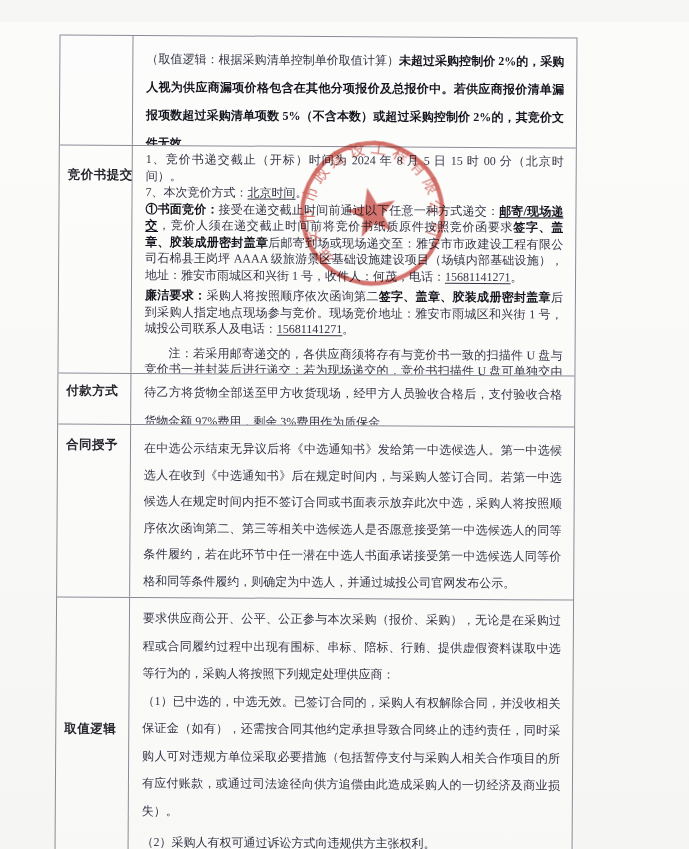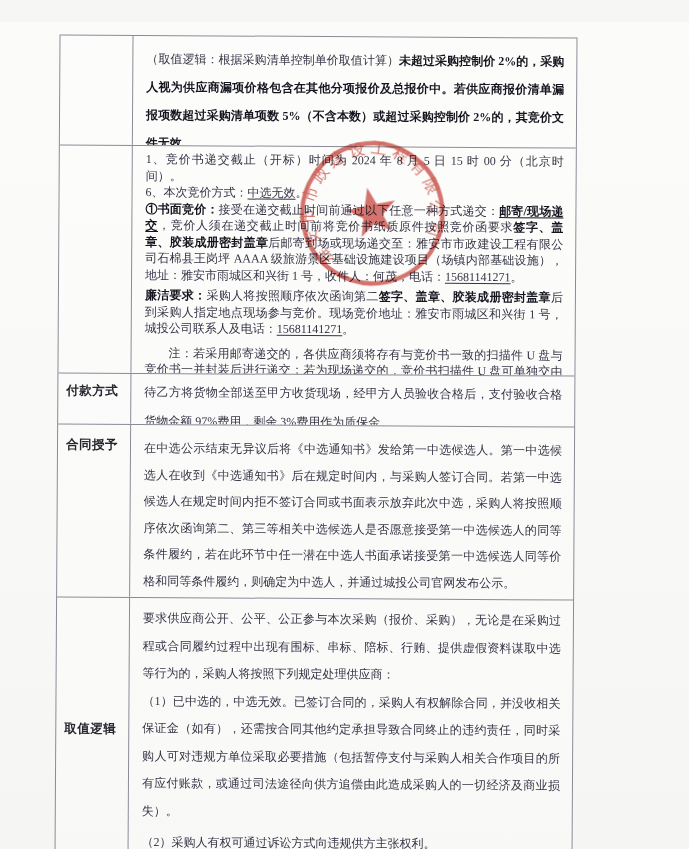--- a/index.html
+++ b/index.html
@@ -77,24 +77,25 @@
   <div class="table-wrap">
     <div id="rows-container">
         <div class="trow trow-pricing-note">
           <div class="hcell"></div>
           <div class="ccell">
             <div class="para"><span class="ts">（取值逻辑：根据采购清单控制单价取值计算）</span><span class="ts b">未超过采购控制价 2%的，采购人视为供应商漏项价格包含在其他分项报价及总报价中。若供应商报价清单漏报项数超过采购清单项数 5%（不含本数）或超过采购控制价 2%的，其竞价文件无效。</span></div>
           </div>
         </div>
         <div class="trow trow-submission">
           <div class="hcell">
+            <div class="hline">竞价书提交</div>
           </div>
           <div class="ccell">
             <div class="para"><span class="ts">1、竞价书递交截止（开标）时间为 2024 年 8 月 5 日 15 时 00 分（北京时间）。</span></div>
-            <div class="para"><span class="ts">6、本次竞价方式：</span><span class="ts u">中选无效</span><span class="ts">。</span></div>
+            <div class="para"><span class="ts">7、本次竞价方式：</span><span class="ts u">北京时间</span><span class="ts">。</span></div>
             <div class="para"><span class="ts b">①书面竞价：</span><span class="ts">接受在递交截止时间前通过以下任意一种方式递交：</span><span class="ts b u">邮寄/现场递交</span><span class="ts">，竞价人须在递交截止时间前将竞价书纸质原件按照竞价函要求</span><span class="ts b">签字、盖章、胶装成册密封盖章</span><span class="ts">后邮寄到场或现场递交至：雅安市市政建设工程有限公司石棉县王岗坪 AAAA 级旅游景区基础设施建设项目（场镇内部基础设施），地址：雅安市雨城区和兴街 1 号，收件人：何茂，电话：</span><span class="ts u">15681141271</span><span class="ts">。</span></div>
             <div class="para gap"><span class="ts b">廉洁要求：</span><span class="ts">采购人将按照顺序依次函询第二</span><span class="ts b">签字、盖章、胶装成册密封盖章</span><span class="ts">后到采购人指定地点现场参与竞价。现场竞价地址：雅安市雨城区和兴街 1 号，城投公司联系人及电话：</span><span class="ts u">15681141271</span><span class="ts">。</span></div>
             <div class="para note"><span class="ts">注：若采用邮寄递交的，各供应商须将存有与竞价书一致的扫描件 U 盘与竞价书一并封装后进行递交；若为现场递交的，竞价书扫描件 U 盘可单独交由采购人现场拷贝后予以归还。</span></div>
           </div>
         </div>
         <div class="trow trow-payment">
           <div class="hcell">
             <div class="hline">付款方式</div>
           </div>
           <div class="ccell">

